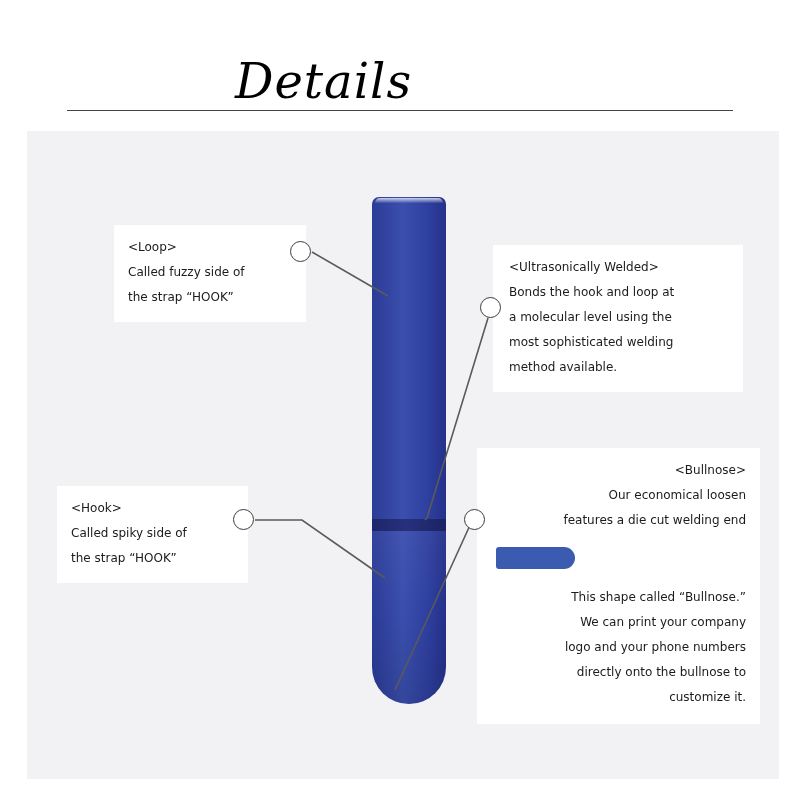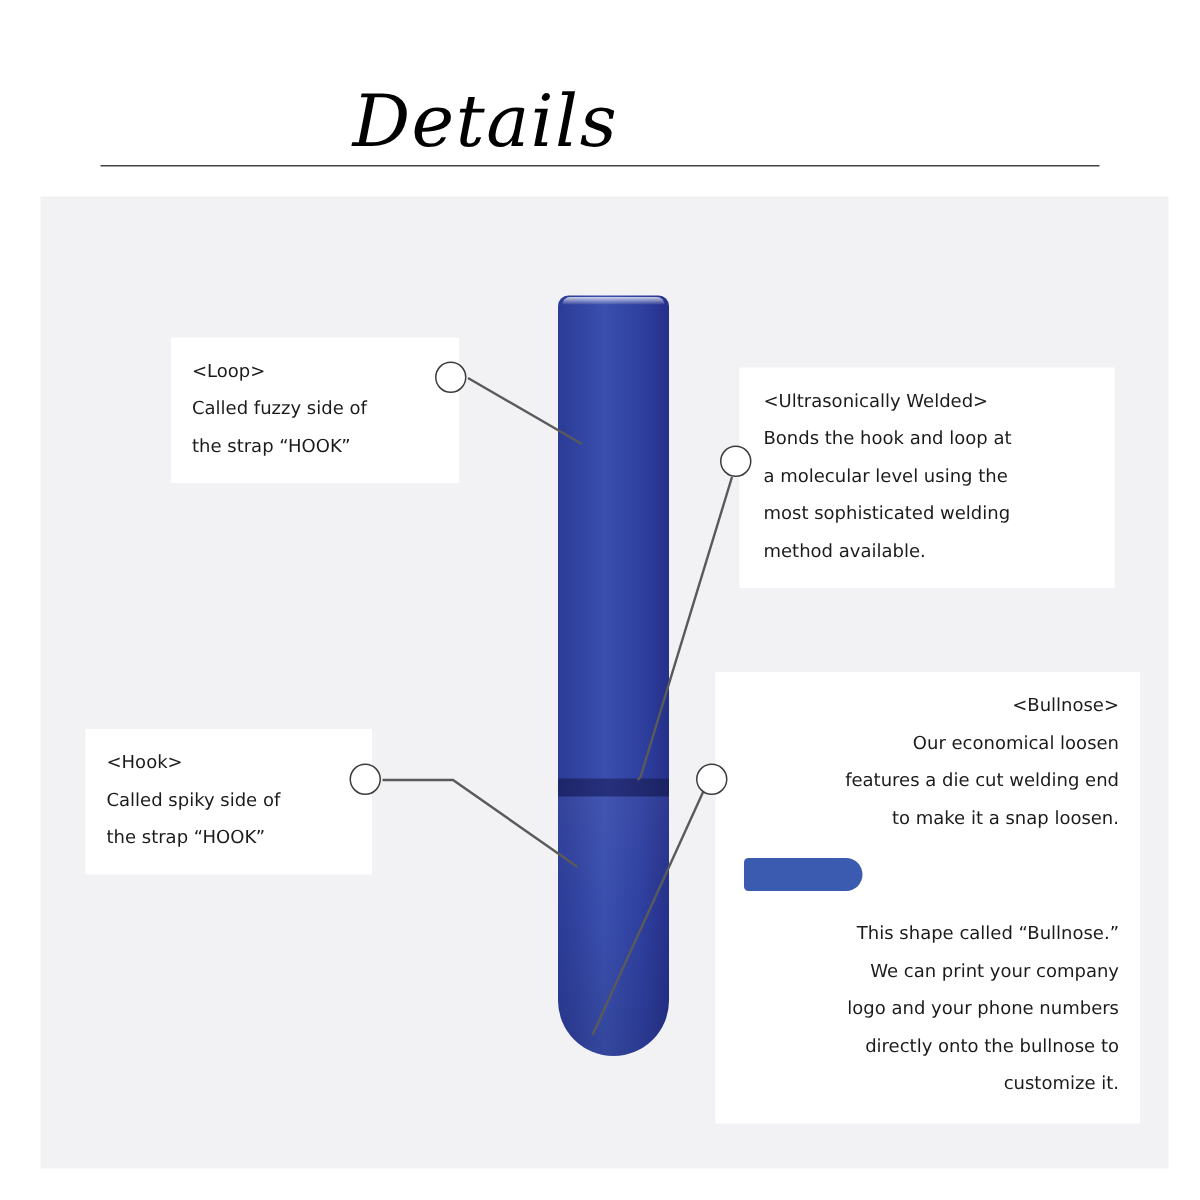--- a/index.html
+++ b/index.html
@@ -218,21 +218,20 @@
     <div class="line">Bonds the hook and loop at</div>
     <div class="line">a molecular level using the</div>
     <div class="line">most sophisticated welding</div>
     <div class="line">method available.</div>
   </div>
 
   <div class="callout" id="callout-bullnose">
     <div class="line">&lt;Bullnose&gt;</div>
     <div class="line">Our economical loosen</div>
     <div class="line">features a die cut welding end</div>
-    <div class="line">to make it a snap loosen.</div>
     <div id="bullnose-swatch"></div>
     <div class="line">This shape called “Bullnose.”</div>
     <div class="line">We can print your company</div>
     <div class="line">logo and your phone numbers</div>
     <div class="line">directly onto the bullnose to</div>
     <div class="line">customize it.</div>
   </div>
 
   <div class="marker" id="marker-loop"></div>
   <div class="marker" id="marker-hook"></div>

